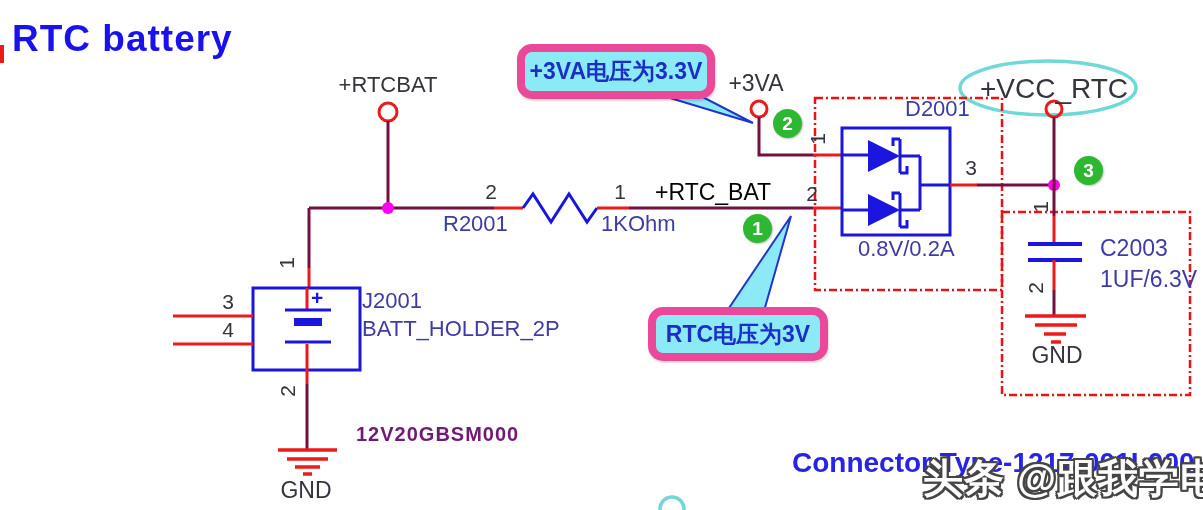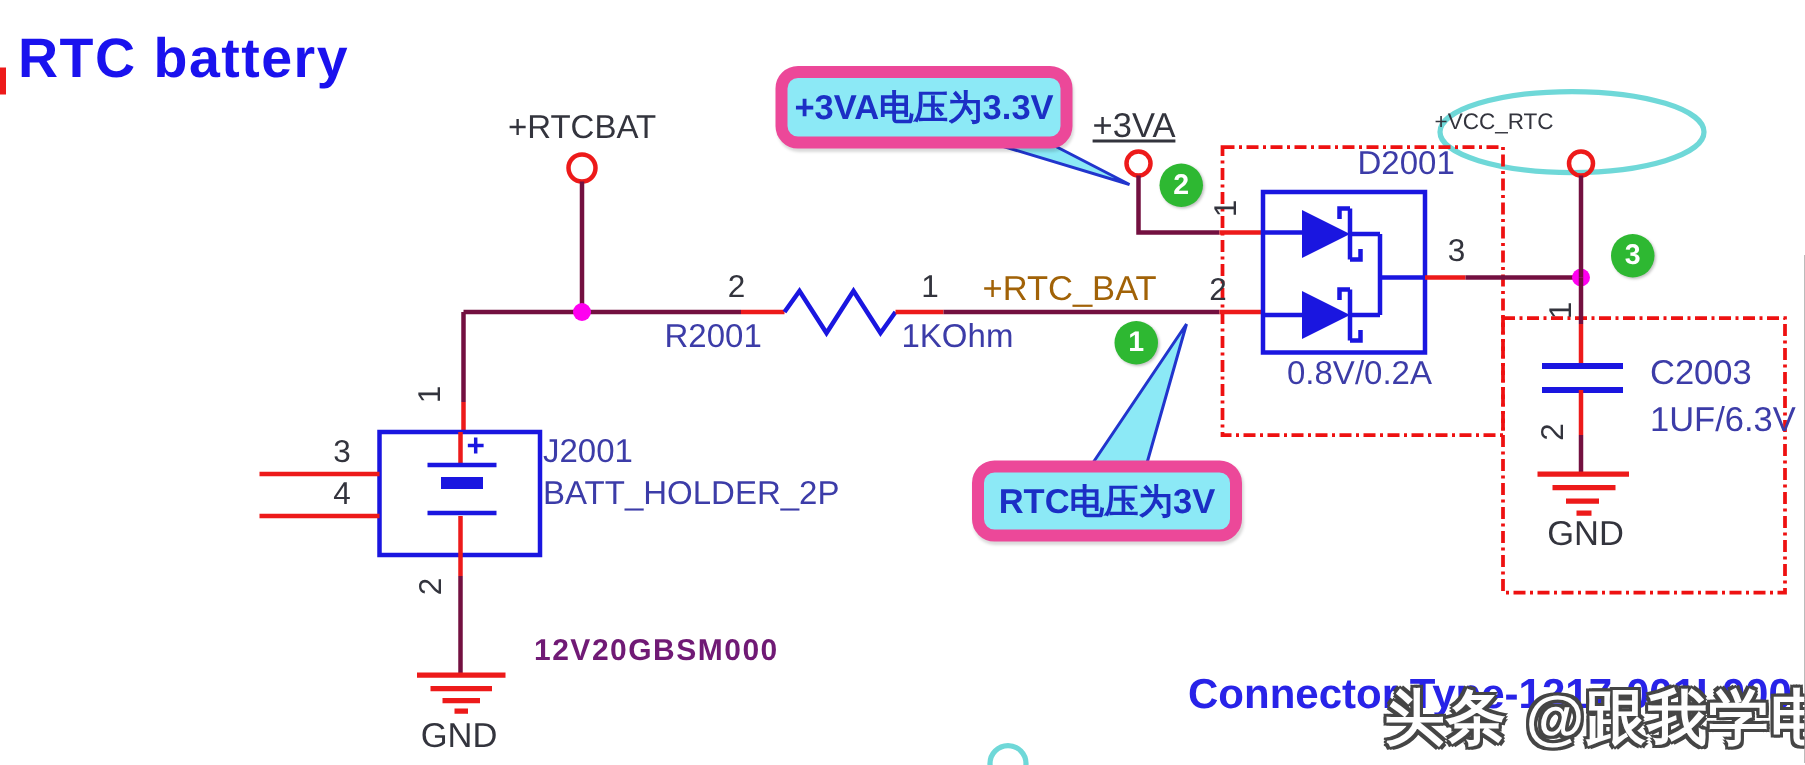--- a/index.html
+++ b/index.html
@@ -106,23 +106,23 @@
     <path d="M173 316 H253" stroke="#ed1a1a" stroke-width="3" fill="none"></path>
     <path d="M173 344 H253" stroke="#ed1a1a" stroke-width="3" fill="none"></path>
     <path d="M307 370 V384" stroke="#ed1a1a" stroke-width="3" fill="none"></path>
     <path d="M307 384 V449" stroke="#731040" stroke-width="3" fill="none"></path>
     <path d="M278 450 H337 M287 459 H328 M295 467 H320 M303 474 H312" stroke="#ed1a1a" stroke-width="3.5" fill="none"></path>
   </svg>
 
   <div class="txt net ctr" style="left:388px;top:72px;">+RTCBAT</div>
 
   <div class="txt title" style="left:12px;top:18px;">RTC battery</div>
-  <div class="txt net ctr" style="left:756px;top:70px;font-size:23px;text-decoration:underline;">+3VA</div>
-  <div class="txt net ctr" style="left:996px;top:73px;font-size:15px;">+VCC_RTC</div>
-  <div class="txt" style="left:655px;top:179px;font-size:23px;color:#a16207;">+RTC_BAT</div>
+  <div class="txt net ctr" style="left:756px;top:70px;font-size:23px;">+3VA</div>
+  <div class="txt net ctr" style="left:1054px;top:73px;font-size:28px;">+VCC_RTC</div>
+  <div class="txt" style="left:655px;top:179px;font-size:23px;color:#000000;">+RTC_BAT</div>
   <div class="txt net ctr" style="left:306px;top:477px;font-size:23px;">GND</div>
   <div class="txt net ctr" style="left:1057px;top:342px;font-size:23px;">GND</div>
 
   <div class="txt refdes" style="left:443px;top:211px;">R2001</div>
   <div class="txt refdes" style="left:601px;top:211px;">1KOhm</div>
   <div class="txt pin" style="left:478px;top:180px;">2</div>
   <div class="txt pin" style="left:607px;top:180px;">1</div>
 
   <div class="txt refdes" style="left:877px;top:96px;margin-left:28px;">D2001</div>
   <div class="txt refdes" style="left:858px;top:236px;">0.8V/0.2A</div>

